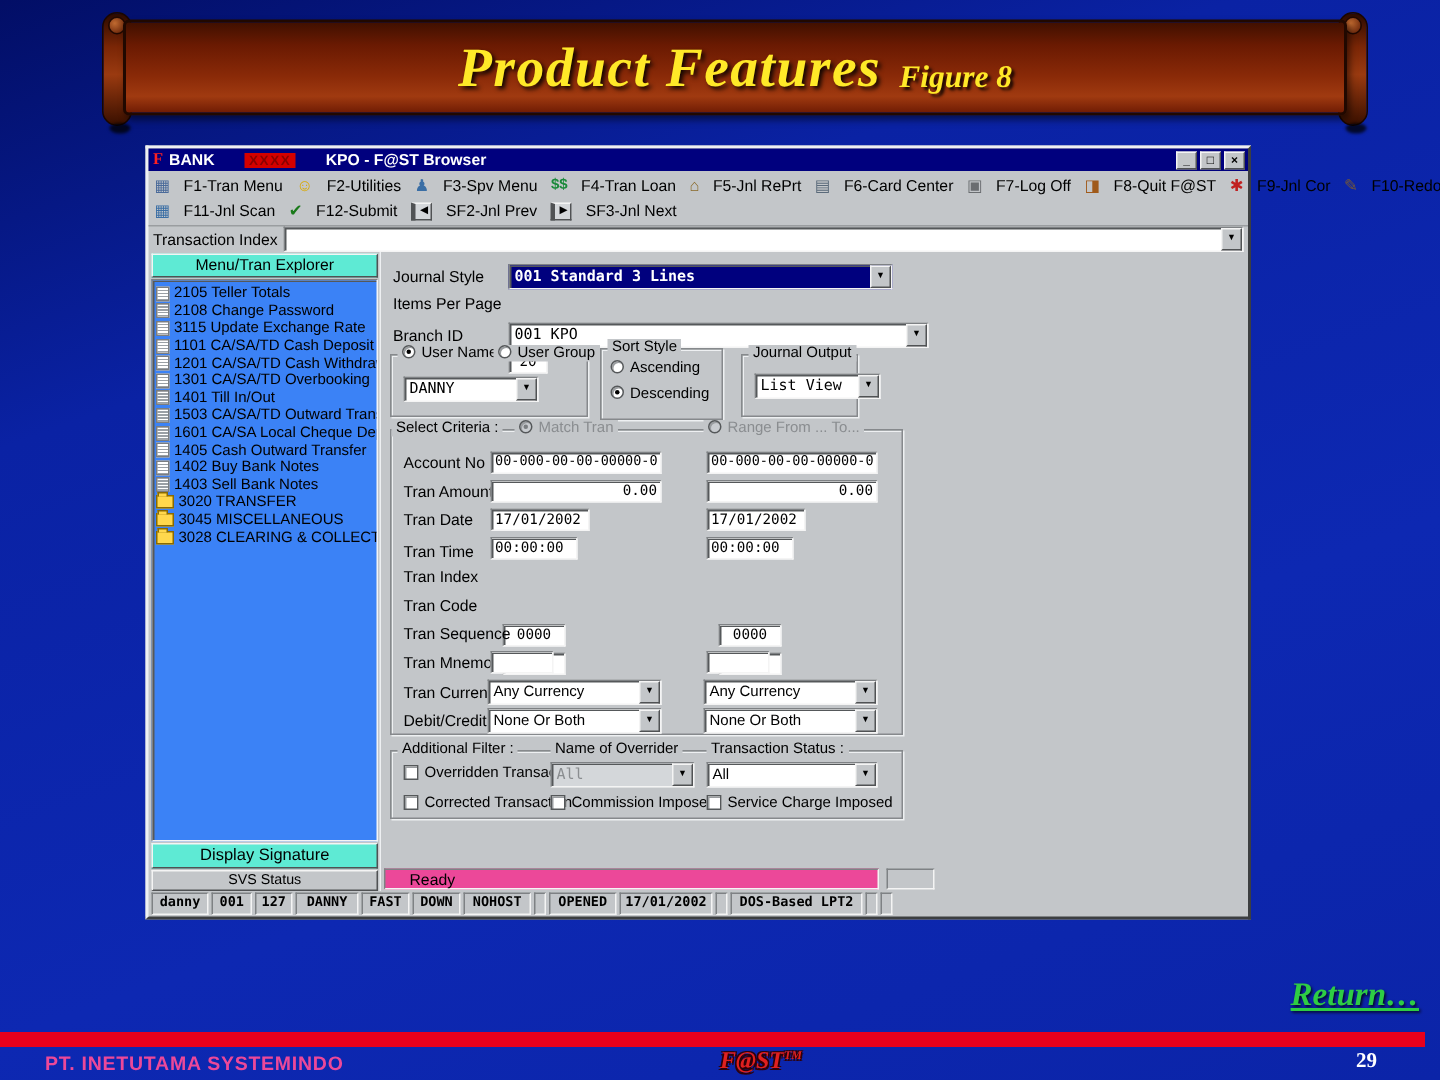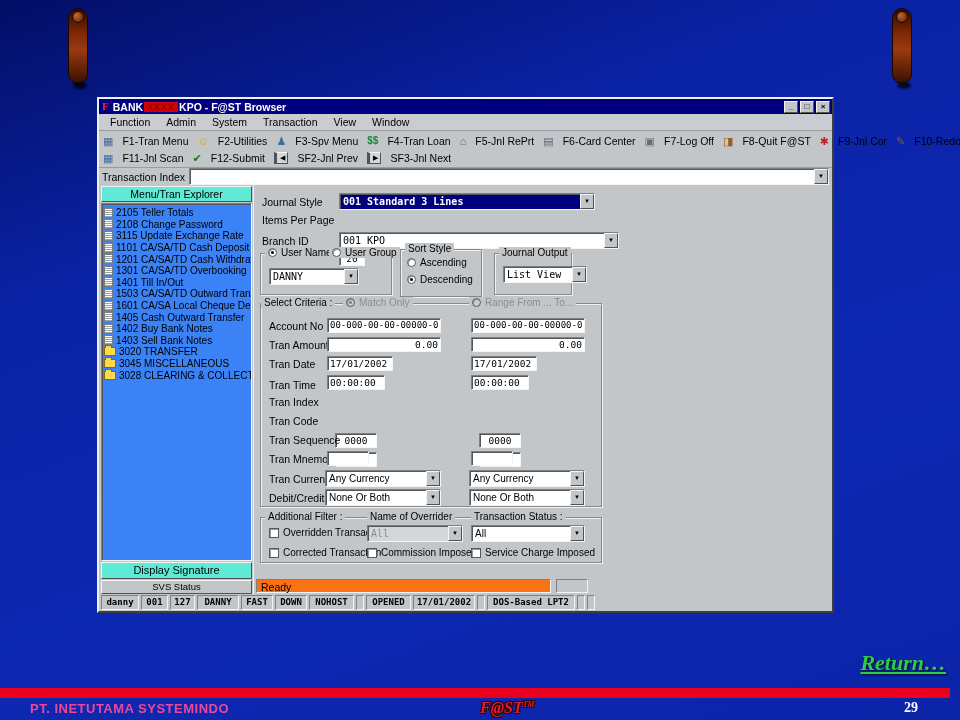--- a/index.html
+++ b/index.html
@@ -51,21 +51,21 @@
     background:#c3c6c9;
     border:2px solid; border-color:#eef0f2 #3c3e40 #3c3e40 #eef0f2;
     display:flex; flex-direction:column;
     font-size:10.5px; color:#000;
   }
   .titlebar {
     height:15px; background:#00007e; color:#fff; display:flex; align-items:center;
     padding:0 2px; flex:none;
   }
   .app-icon { color:#ff2020; font-weight:bold; font-size:11px; line-height:11px; margin:0 4px 0 1px; font-family:"Liberation Serif",serif; }
-  .title-text { font-weight:bold; font-size:10.5px; display:flex; align-items:center; gap:1px; flex:1; white-space:nowrap; }
+  .title-text { font-weight:bold; font-size:10.5px; display:flex; align-items:center; gap:20px; flex:1; white-space:nowrap; }
   .redacted { background:#d40000; color:#8a0000; padding:0 3px; font-size:9px; letter-spacing:1px; }
   .win-btns { display:flex; gap:2px; }
   .win-btn {
     width:14px; height:12px; background:#c3c6c9; color:#000;
     border:1px solid; border-color:#f4f4f4 #505254 #505254 #f4f4f4;
     font-size:8px; line-height:9px; text-align:center; font-weight:bold;
   }
   .menubar { height:17px; display:flex; align-items:center; padding-left:4px; gap:2px; flex:none; border-bottom:1px solid #9a9da0; background:#c9ccd0;}
   .menu-item { padding:1px 7px; }
   .toolbar { flex:none; border-bottom:1px solid #9a9da0; padding:1px 2px; }
@@ -127,21 +127,21 @@
   .icon-folder::before { content:""; position:absolute; top:-3px; left:0; width:5px; height:2px; background:#ffd84d; border:1px solid #8a6a00; border-bottom:none; }
   .display-sig { height:17px; flex:none; margin-top:1px; text-align:center; font-size:11px; line-height:15px; }
   .svs { height:14px; flex:none; margin-top:1px; text-align:center; font-size:9.5px; line-height:12px;
     background:#c3c6c9; border:1px solid; border-color:#f4f4f4 #505254 #505254 #f4f4f4; }
 
   .right-panel { flex:1; position:relative; border-left:1px solid #eef0f2; min-width:0; }
   .form { position:absolute; inset:0 0 16px 0; }
   .flabel { position:absolute; font-size:10.5px; white-space:nowrap; }
 
   .ready-bar { position:absolute; left:0; right:0; bottom:0; height:16px; display:flex; gap:5px; padding:1px 2px; }
-  .ready-panel { width:295px; font-size:10.5px; line-height:12px; padding:1px 4px; background:#f97316;
+  .ready-panel { width:330px; font-size:10.5px; line-height:12px; padding:1px 16px; background:#ec4899;
     border:1px solid; border-color:#7e8184 #f4f4f4 #f4f4f4 #7e8184; }
   .ready-mini { width:32px; background:#c3c6c9; border:1px solid; border-color:#7e8184 #f4f4f4 #f4f4f4 #7e8184; }
 
   .statuscells { height:17px; flex:none; display:flex; gap:2px; padding:1px 2px; }
   .scell { background:#c3c6c9; border:1px solid; border-color:#7e8184 #f4f4f4 #f4f4f4 #7e8184;
     font-family:"DejaVu Sans Mono","Liberation Mono",monospace; font-size:9px; font-weight:bold;
     line-height:13px; text-align:center; overflow:hidden; white-space:nowrap; flex:none; }
 
   
   .return-link {
@@ -157,46 +157,42 @@
   .footer-logo sup { font-size:8px; }
   .page-num { position:absolute; right:42px; top:700px; color:#fff; font-weight:bold; font-size:14px;
     font-family:"Liberation Serif",serif; }
 </style>
 </head>
 <body>
 
 <div class="banner-wrap">
   <div class="roll left"></div>
   <div class="roll right"></div>
+  <div class="banner">
+    <span class="title">Product Features</span>
+    <span class="subtitle">Figure 8</span>
+  </div>
 </div>
 
 <div class="window">
 
   <div class="titlebar">
     <span class="app-icon">F</span>
     <span class="title-text">
       <span>BANK</span>
       <span class="redacted">XXXX</span>
       <span>KPO - F@ST Browser</span>
     </span>
     <span class="win-btns">
       <span class="win-btn">_</span>
       <span class="win-btn">□</span>
       <span class="win-btn">×</span>
     </span>
   </div>
 
-  <div class="menubar">
-    <span class="menu-item">Function</span>
-    <span class="menu-item">Admin</span>
-    <span class="menu-item">System</span>
-    <span class="menu-item">Transaction</span>
-    <span class="menu-item">View</span>
-    <span class="menu-item">Window</span>
-  </div>
 
   <div class="toolbar">
     <div class="tb-row">
       <span class="tb-icon" style="color:#4a6a9a">▦</span>
       <span>F1-Tran Menu</span>
       <span class="tb-icon" style="color:#d9a800">☺</span>
       <span>F2-Utilities</span>
       <span class="tb-icon" style="color:#3a6ea5">♟</span>
       <span>F3-Spv Menu</span>
       <span class="tb-icon dollars" style="color:#1a8a3a">$$</span>
@@ -340,21 +336,21 @@
         <div class="group" style="left:240px; top:68px; width:78px; height:42px">
           <span class="gcap" style="left:4px">Journal Output</span>
           <span class="combo" style="left:8px; top:12px; width:84px">
             <span class="val mono">List View</span>
             <span class="arrow">▼</span>
           </span>
         </div>
 
         <div class="group" style="left:6px; top:118px; width:342px; height:204px">
           <span class="gcap" style="left:0">Select Criteria :</span>
-          <span class="gcap row-abs dim" style="left:82px"><span class="radio dis on"></span><span>Match Only</span></span>
+          <span class="gcap row-abs dim" style="left:82px"><span class="radio dis on"></span><span>Match Tran</span></span>
           <span class="gcap row-abs dim" style="left:208px"><span class="radio dis"></span><span>Range From ... To...</span></span>
 
           <div class="row-abs" style="top:14px; left:0; right:0; height:16px">
             <span class="flabel" style="left:8px; top:2px">Account No</span>
             <span class="field" style="left:66px; top:0; width:114px; font-size:9px">00-000-00-00-00000-0</span>
             <span class="field" style="left:210px; top:0; width:114px; font-size:9px">00-000-00-00-00000-0</span>
           </div>
           <div class="row-abs" style="top:33px; left:0; right:0; height:16px">
             <span class="flabel" style="left:8px; top:2px">Tran Amount</span>
             <span class="field right" style="left:66px; top:0; width:114px">0.00</span>

